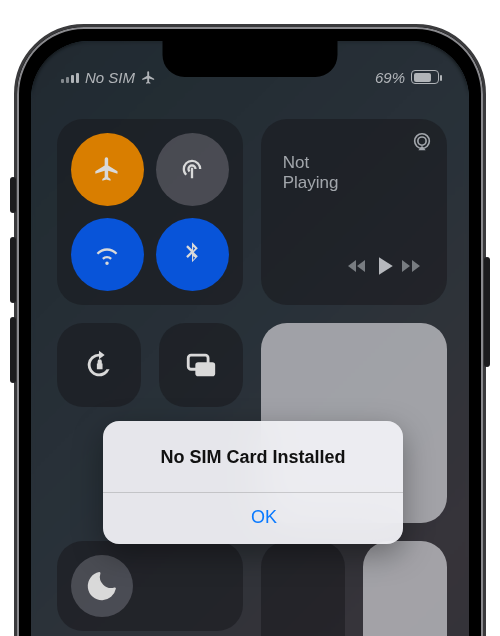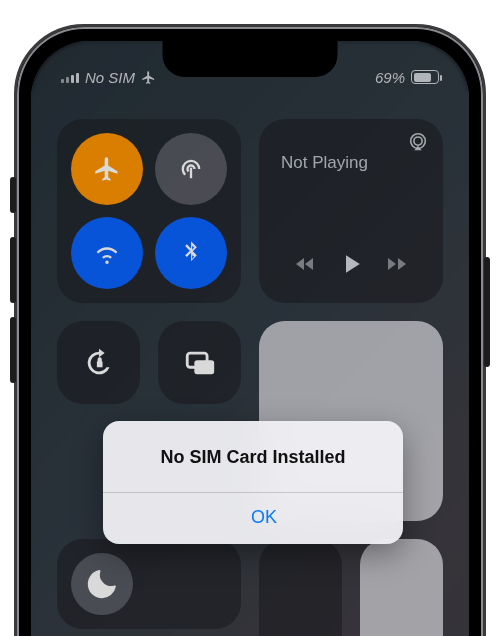--- a/index.html
+++ b/index.html
@@ -77,21 +77,21 @@
   }
   .conn { aspect-ratio:1/1; padding:14px; display:grid; grid-template-columns:1fr 1fr; grid-template-rows:1fr 1fr; gap:12px;}
   .circle {
     border-radius:50%; display:flex; align-items:center; justify-content:center;
     background: rgba(130,130,140,0.55);
   }
   .circle.on { background:#0a63ff; }
   .circle.orange { background:#ff9500; }
   .circle svg{width:28px;height:28px;fill:#fff;}
 
-  .media { aspect-ratio:1/1; padding:16px 18px 14px; display:flex; flex-direction:column; color:#bfc4ca;}
+  .media { aspect-ratio:1/1; padding:16px 18px 14px; display:flex; flex-direction:row; color:#bfc4ca;}
   .media .airplay{position:absolute;top:12px;right:14px;}
   .media .airplay svg{width:22px;height:22px;fill:none;stroke:#bfc4ca;stroke-width:1.8}
   .media .np{ font-size:17px; margin-top:18px; margin-left:4px; font-weight:500;}
   .media .controls{margin-top:auto; display:flex; justify-content:space-around; align-items:center; padding:0 6px 6px;}
   .media .controls svg{fill:#8e9298;width:24px;height:24px}
   .media .controls .play svg{width:30px;height:30px;fill:#d6d9de}
 
   .row2 { grid-column:1 / span 2; display:grid; grid-template-columns:1fr 1fr 1fr 1fr; gap:18px;}
   .small { aspect-ratio:1/1; border-radius:26px; background:rgba(30,30,34,0.55); display:flex;align-items:center;justify-content:center;}
   .small svg{width:34px;height:34px;fill:#fff}

